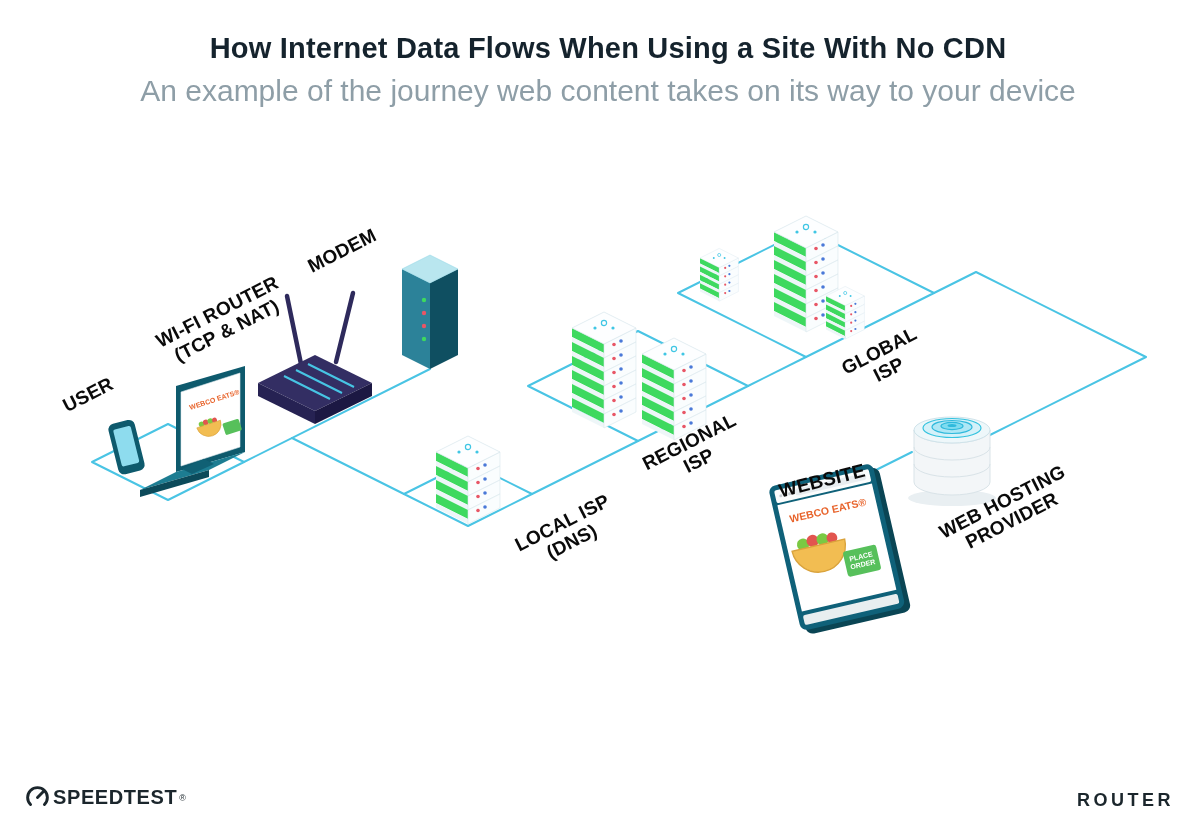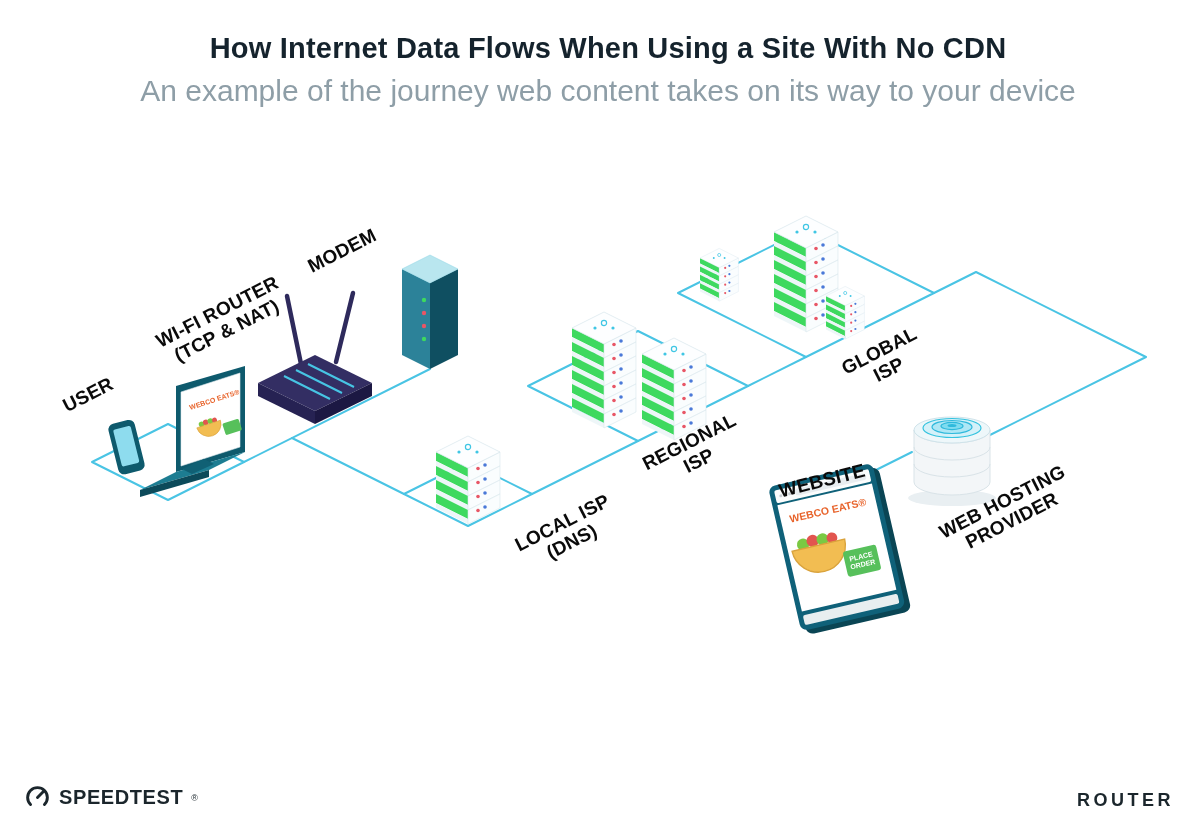--- a/index.html
+++ b/index.html
@@ -7,21 +7,21 @@
   .page{position:relative;width:1200px;height:836px;background:#ffffff;overflow:hidden;}
   .hdr{position:absolute;top:32px;left:8px;width:100%;text-align:center;}
   .hdr h1{margin:0;font-size:29px;font-weight:bold;color:#15232d;letter-spacing:.2px;}
   .hdr p{margin:9px 0 0;font-size:30px;font-weight:400;color:#8e9ea7;}
   svg.canvas{position:absolute;left:0;top:0;}
   .label{position:absolute;transform:rotate(-27deg);transform-origin:center;
          font-weight:bold;font-size:19px;color:#0a0a0a;text-align:center;
          line-height:1.12;letter-spacing:.2px;white-space:nowrap;}
   .label span{display:block;}
   .label.tilt-sm{transform:rotate(-14deg);}
-  .ft-st{position:absolute;left:24px;top:784px;display:flex;align-items:center;gap:8px;}
+  .ft-st{position:absolute;left:24px;top:784px;display:flex;align-items:center;gap:2px;}
   .ft-st .st-text{font-size:20px;font-weight:bold;letter-spacing:.6px;color:#1b262c;}
   .ft-st sup{font-size:9px;color:#1b262c;vertical-align:super;}
   .ft-ookla{position:absolute;right:26px;top:790px;font-size:18px;letter-spacing:3.5px;
             color:#1b262c;font-weight:600;}
 </style>
 </head>
 <body>
 
 <div class="page">
 

